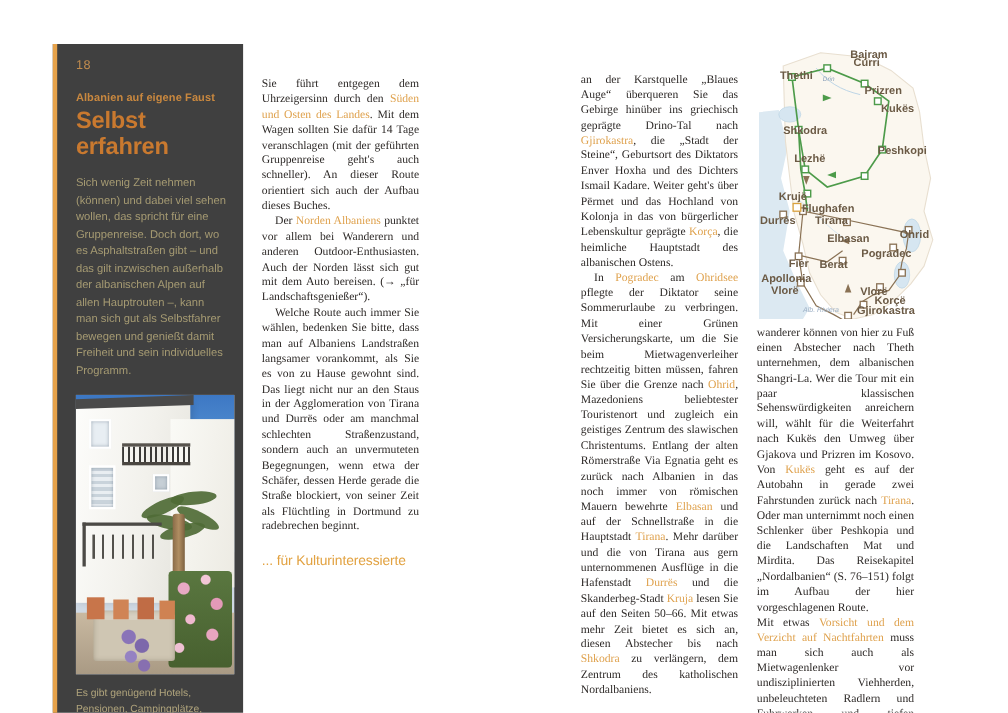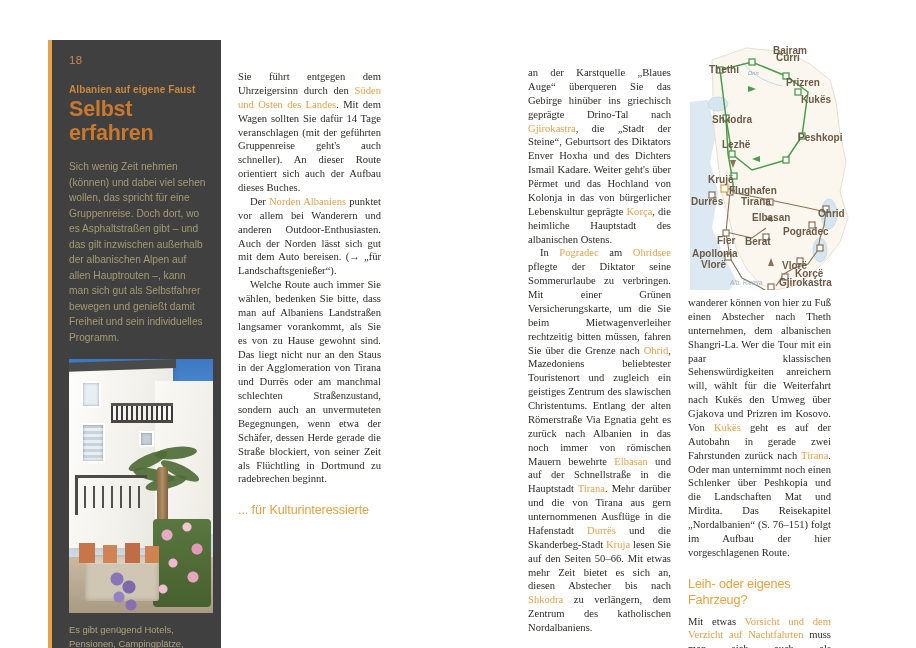--- a/index.html
+++ b/index.html
@@ -372,19 +372,18 @@
         <div class="map-label" style="left: 92px; top: 219px;">Vlorë</div>
         <div class="map-label" style="left: 89px; top: 236px;">Gjirokastra</div>
         <div class="map-label sea" style="left: 40px; top: 238px;">Alb. Riviera</div>
         <div class="map-label riv" style="left: 58px; top: 28px;">Drin</div>
       </div>
   </div>
 
   <div class="col col-4">
     <p class="noindent"><span>wanderer können von hier zu Fuß einen Abstecher nach Theth unternehmen, dem albanischen Shangri-La. Wer die Tour mit ein paar klassischen Sehenswürdigkeiten anreichern will, wählt für die Weiterfahrt nach Kukës den Umweg über Gjakova und Prizren im Kosovo. Von </span><span class="hl">Kukës</span><span> geht es auf der Autobahn in gerade zwei Fahrstunden zurück nach </span><span class="hl">Tirana</span><span>. Oder man unternimmt noch einen Schlenker über Peshkopia und die Landschaften Mat und Mirdita. Das Reisekapitel „Nordalbanien“ (S. 76–151) folgt im Aufbau der hier vorgeschlagenen Route.</span></p>
 
-    <h2 class="section spaced">Leih- oder eigenes Fahrzeug?</h2>
 
     <p class="noindent"><span>Mit etwas </span><span class="hl">Vorsicht und dem Verzicht auf Nachtfahrten</span><span> muss man sich auch als Mietwagenlenker vor undisziplinierten Viehherden, unbeleuchteten Radlern und Fuhrwerken und tiefen Schlaglöchern nicht fürchten.</span></p>
 
   </div>
 
 </div>
 
 </body></html>

